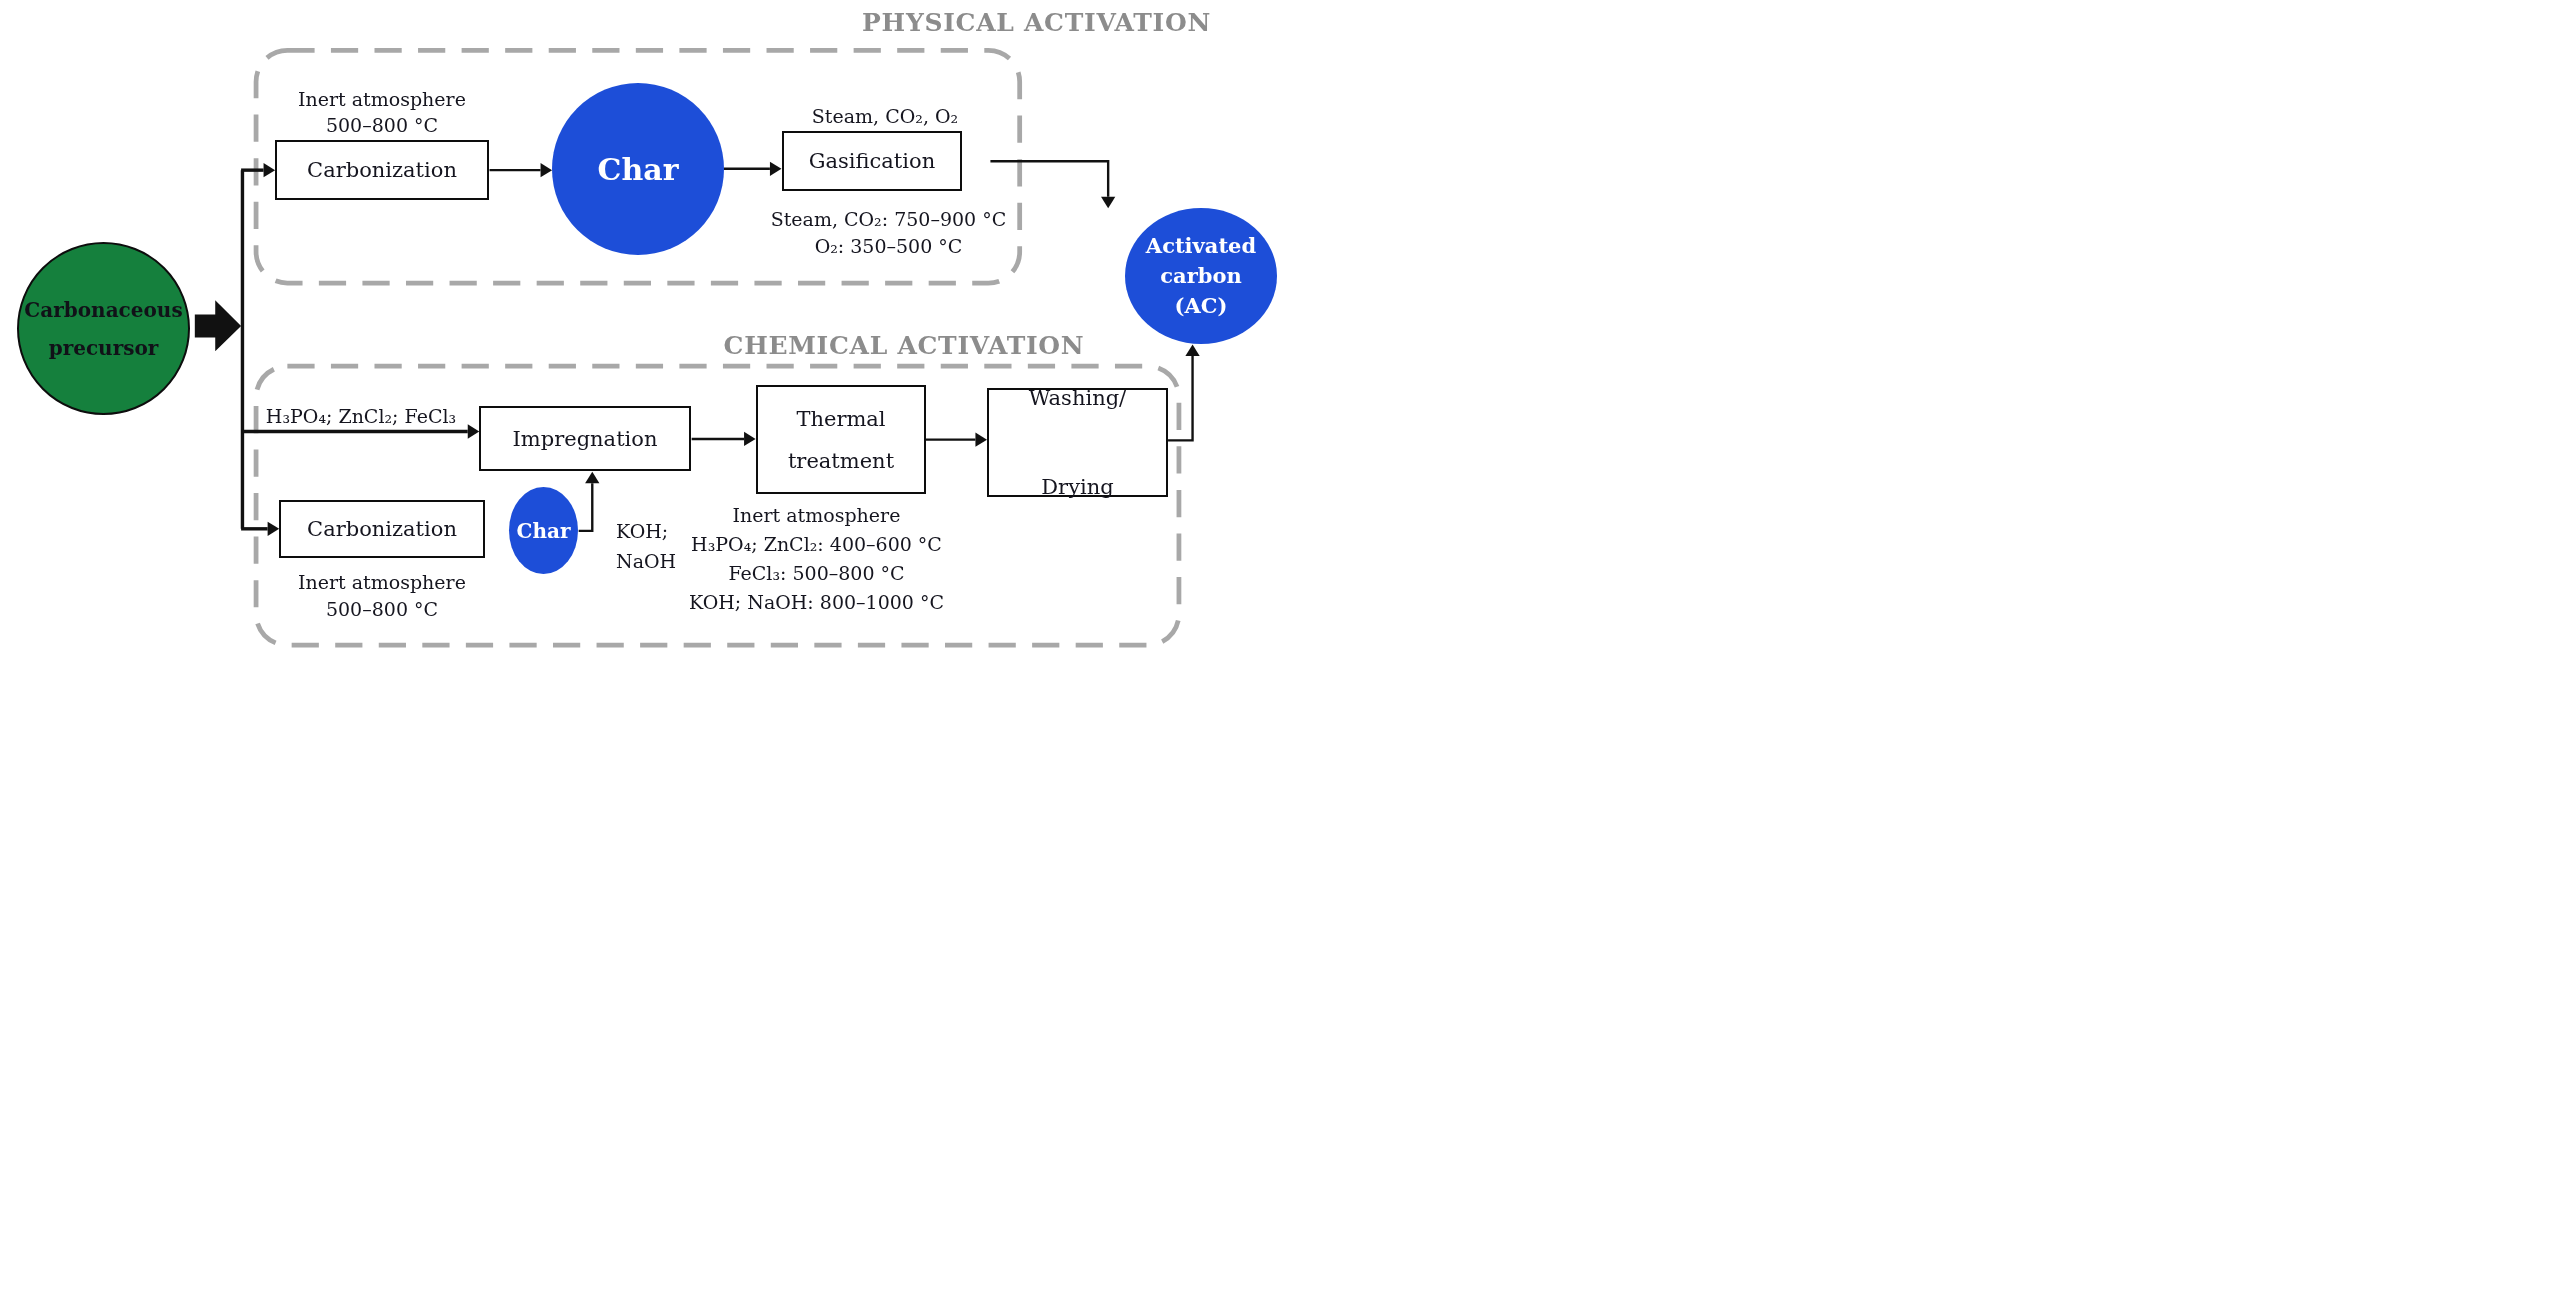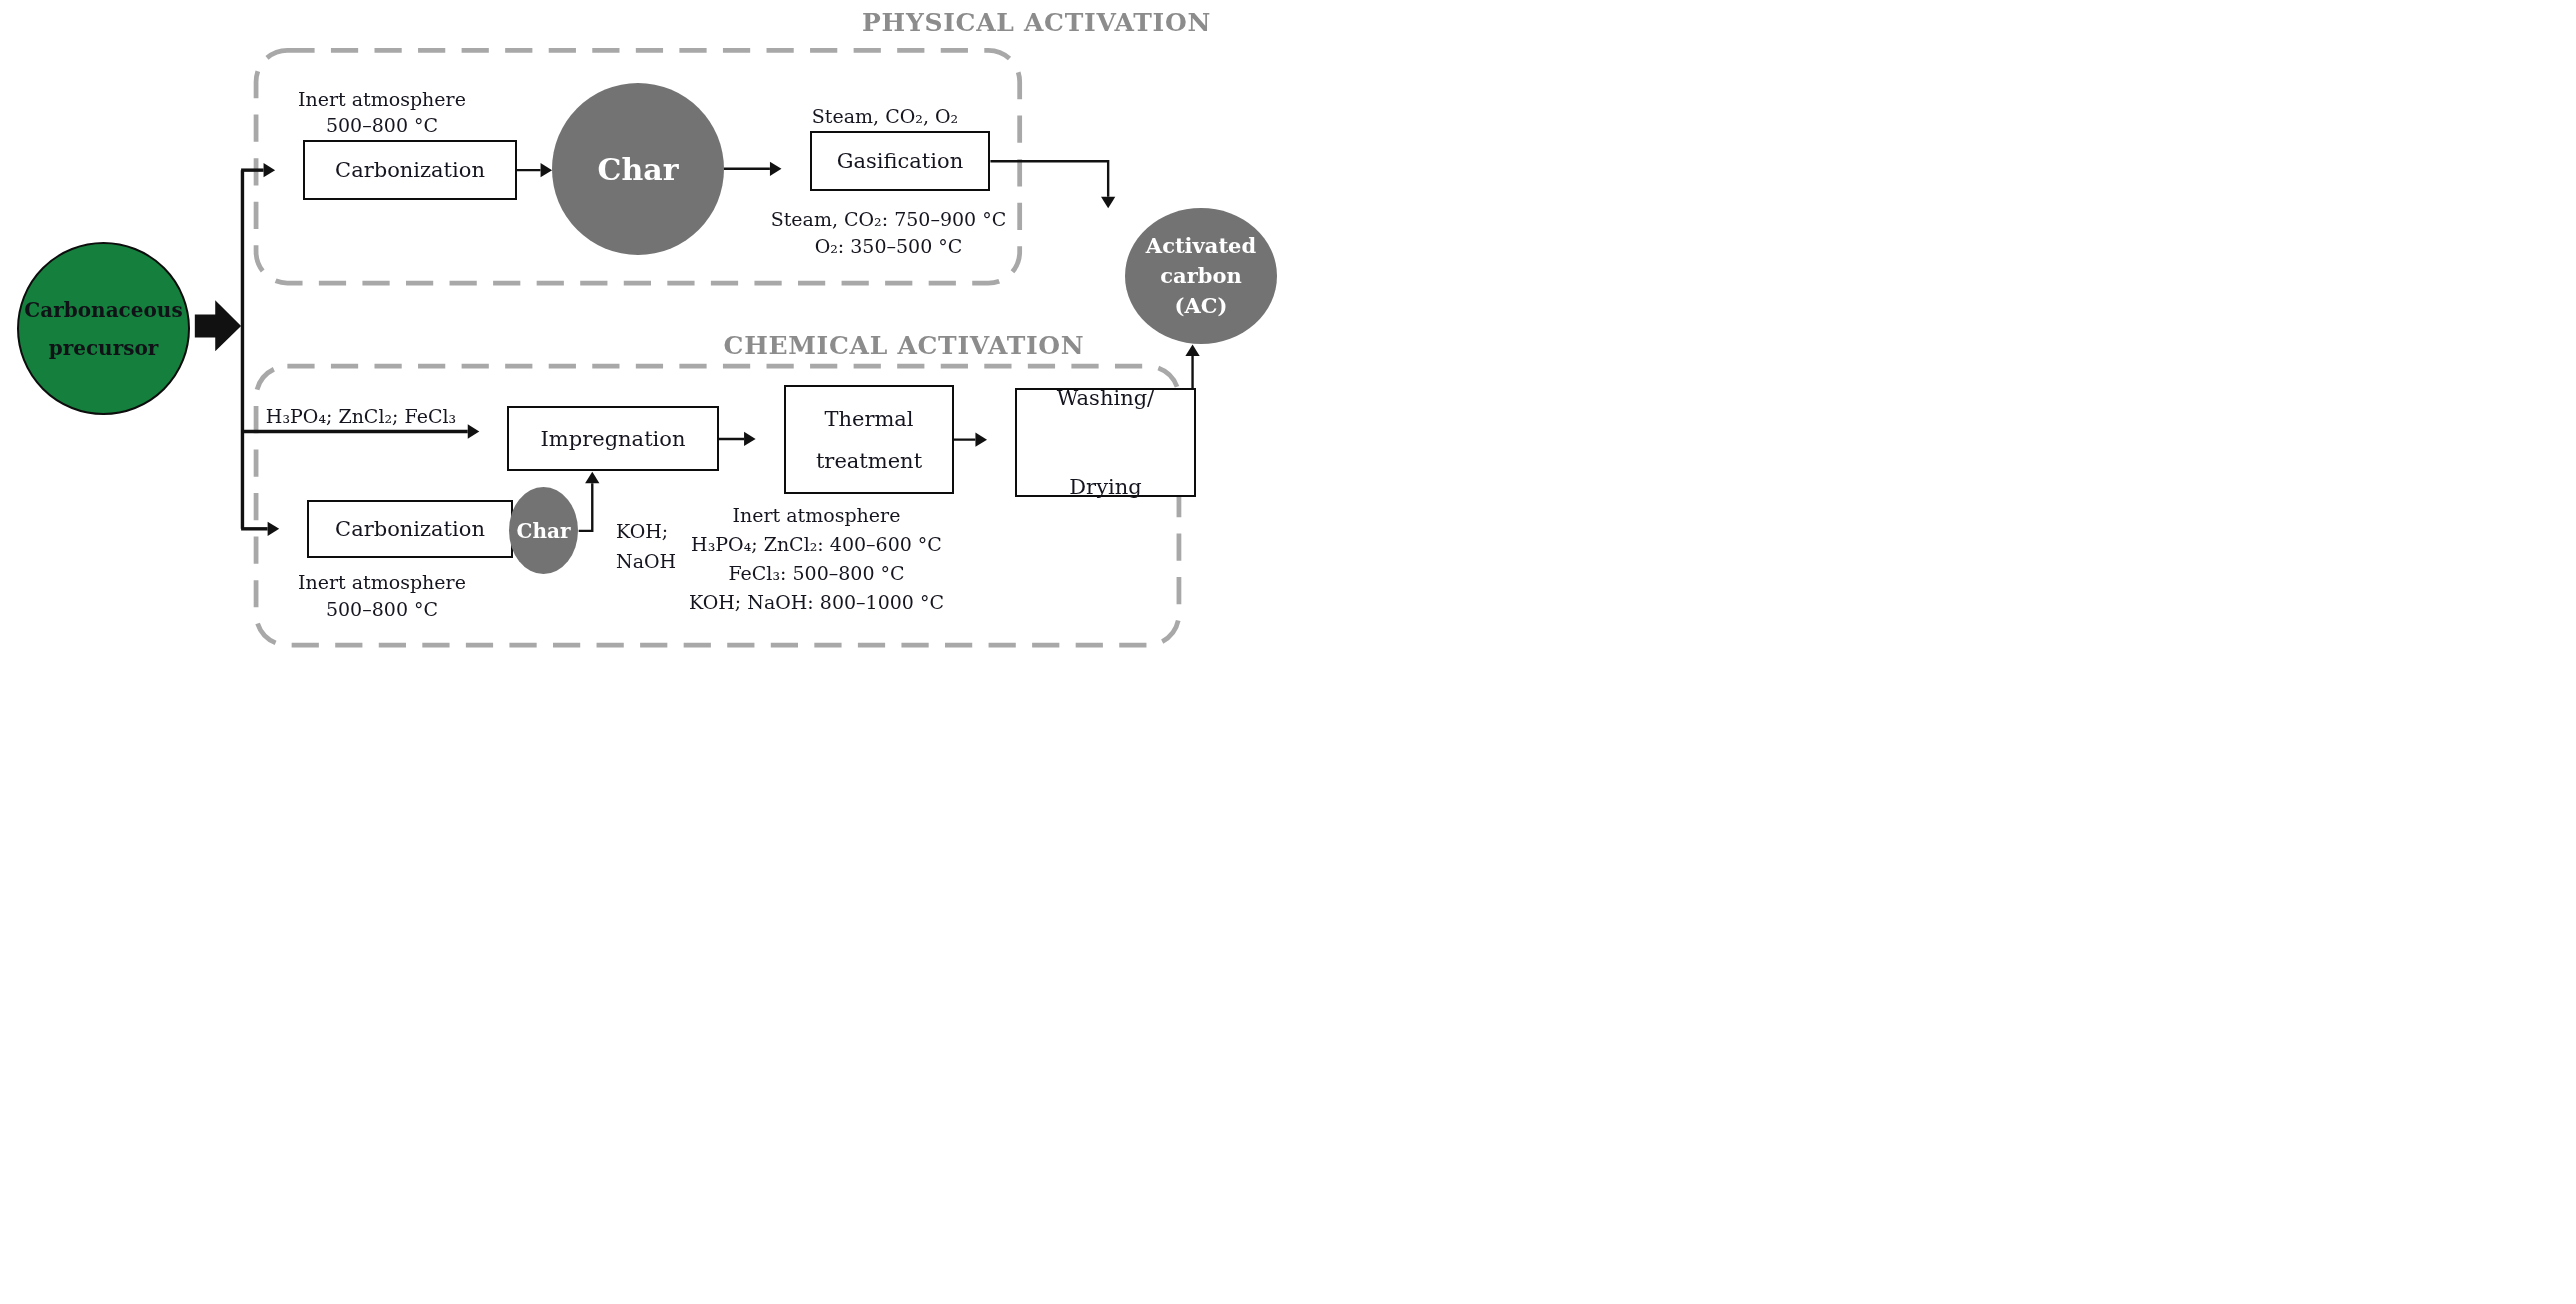--- a/index.html
+++ b/index.html
@@ -1,24 +1,24 @@
 <!DOCTYPE html>
 <html style="font-size:11px"><head>
 <meta charset="utf-8">
 <style>
   html,body{margin:0;padding:0;background:#ffffff;}
   .stage{position:relative;width:1288px;height:652px;background:#ffffff;overflow:hidden;
          font-family:"DejaVu Serif","Liberation Serif",serif;color:#15151f;}
   .layer{position:absolute;left:0;top:0;}
   .abs{position:absolute;box-sizing:border-box;}
   .box{background:#ffffff;border:2.7px solid #0d0d0d;display:flex;flex-direction:column;
-       align-items:center;justify-content:center;text-align:center;font-size:21px;z-index:3;margin-left:28px;}
+       align-items:center;justify-content:center;text-align:center;font-size:21px;z-index:3;}
   .circle{border-radius:50%;display:flex;flex-direction:column;align-items:center;
           justify-content:center;text-align:center;z-index:3;}
-  .dark{background:#737373;color:#ffffff;font-weight:bold;}
+  .dark{background:#1d4ed8;color:#ffffff;font-weight:bold;}
   .precursor{background:#15803d;border:2.7px solid #0d0d0d;color:#111118;font-weight:bold;
              font-size:20px;line-height:38px;}
   .annot{position:absolute;text-align:center;font-size:19px;line-height:26.5px;z-index:2;}
   .annot.left{text-align:left;}
   .sec-title{position:absolute;font-weight:bold;font-size:25px;color:#8c8c8c;
              letter-spacing:0.7px;z-index:2;white-space:nowrap;}
   .lh44{line-height:30px;} .lh62{line-height:42px;} .lh43{line-height:29px;}
   .lh40{line-height:27px;} .lh38{line-height:26px;}
 </style>
 </head>

